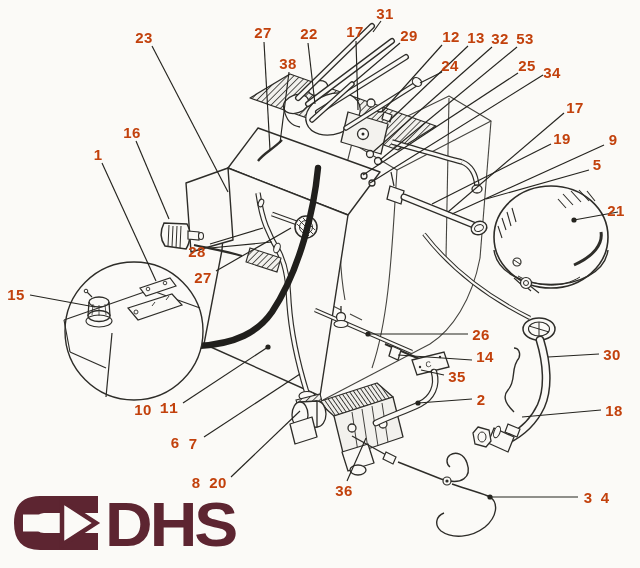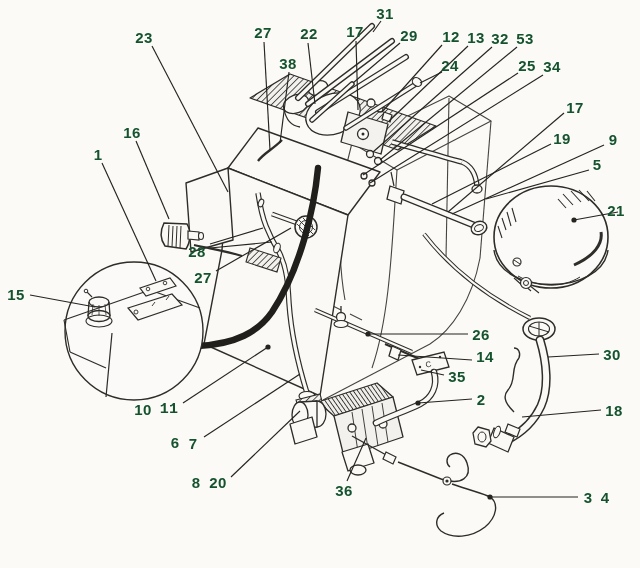--- a/index.html
+++ b/index.html
@@ -4,21 +4,21 @@
 <style>
   html,body{margin:0;padding:0;background:#e8e6e1;}
   .stage{
     position:relative;width:640px;height:568px;overflow:hidden;
     background:#fbfaf7;font-family:"Liberation Sans",sans-serif;
   }
   svg.art{position:absolute;left:0;top:0;}
   #label-layer{position:absolute;left:0;top:0;width:100%;height:100%;pointer-events:none;}
   .callout{
     position:absolute;transform:translate(-50%,-50%);
-    font:bold 15px "Liberation Sans",sans-serif;color:#14532d;
+    font:bold 15px "Liberation Sans",sans-serif;color:#c2410c;
     white-space:nowrap;letter-spacing:.3px;
   }
   .logo{
     position:absolute;left:10px;top:494px;display:flex;align-items:center;gap:3px;
     color:var(--logo-color,#5d2531);
   }
   .logo-text{
     font:bold 66px "Liberation Sans",sans-serif;
     letter-spacing:-3px;line-height:58px;transform:scaleY(.96);
   }
@@ -283,21 +283,21 @@
       <div class="callout" style="left: 355px; top: 31px;">17</div>
       <div class="callout" style="left: 385px; top: 13px;">31</div>
       <div class="callout" style="left: 409px; top: 35px;">29</div>
       <div class="callout" style="left: 451px; top: 36px;">12</div>
       <div class="callout" style="left: 476px; top: 37px;">13</div>
       <div class="callout" style="left: 500px; top: 38px;">32</div>
       <div class="callout" style="left: 525px; top: 38px;">53</div>
       <div class="callout" style="left: 288px; top: 63px;">38</div>
       <div class="callout" style="left: 450px; top: 65px;">24</div>
       <div class="callout" style="left: 527px; top: 65px;">25</div>
-      <div class="callout" style="left: 552px; top: 66px;">34</div>
+      <div class="callout" style="left: 552px; top: 72px;">34</div>
       <div class="callout" style="left: 575px; top: 107px;">17</div>
       <div class="callout" style="left: 562px; top: 138px;">19</div>
       <div class="callout" style="left: 613px; top: 139px;">9</div>
       <div class="callout" style="left: 597px; top: 164px;">5</div>
       <div class="callout" style="left: 616px; top: 210px;">21</div>
       <div class="callout" style="left: 132px; top: 132px;">16</div>
       <div class="callout" style="left: 98px; top: 154px;">1</div>
       <div class="callout" style="left: 197px; top: 251px;">28</div>
       <div class="callout" style="left: 203px; top: 277px;">27</div>
       <div class="callout" style="left: 16px; top: 294px;">15</div>
@@ -311,14 +311,22 @@
       <div class="callout" style="left: 485px; top: 356px;">14</div>
       <div class="callout" style="left: 457px; top: 376px;">35</div>
       <div class="callout" style="left: 481px; top: 399px;">2</div>
       <div class="callout" style="left: 612px; top: 354px;">30</div>
       <div class="callout" style="left: 614px; top: 410px;">18</div>
       <div class="callout" style="left: 344px; top: 490px;">36</div>
       <div class="callout" style="left: 588px; top: 497px;">3</div>
       <div class="callout" style="left: 605px; top: 497px;">4</div>
     </div>
 
+  <div class="logo">
+    <svg width="92" height="60" viewBox="0 0 92 60">
+      <path d="M88,2 L30,2 Q4,2 4,29 Q4,56 30,56 L88,56 L88,39 L34,39 Q26,39 26,29 Q26,19 34,19 L88,19 Z" fill="var(--logo-color,#5d2531)"></path>
+      <rect x="13" y="20.5" width="42" height="17" fill="#fbfaf7"></rect>
+      <polygon points="52,7 86,29 52,51" fill="#fbfaf7" stroke="var(--logo-color,#5d2531)" stroke-width="4.5" stroke-linejoin="miter"></polygon>
+    </svg>
+    <span class="logo-text">DHS</span>
+  </div>
 
 </div>
 
 </body></html>

